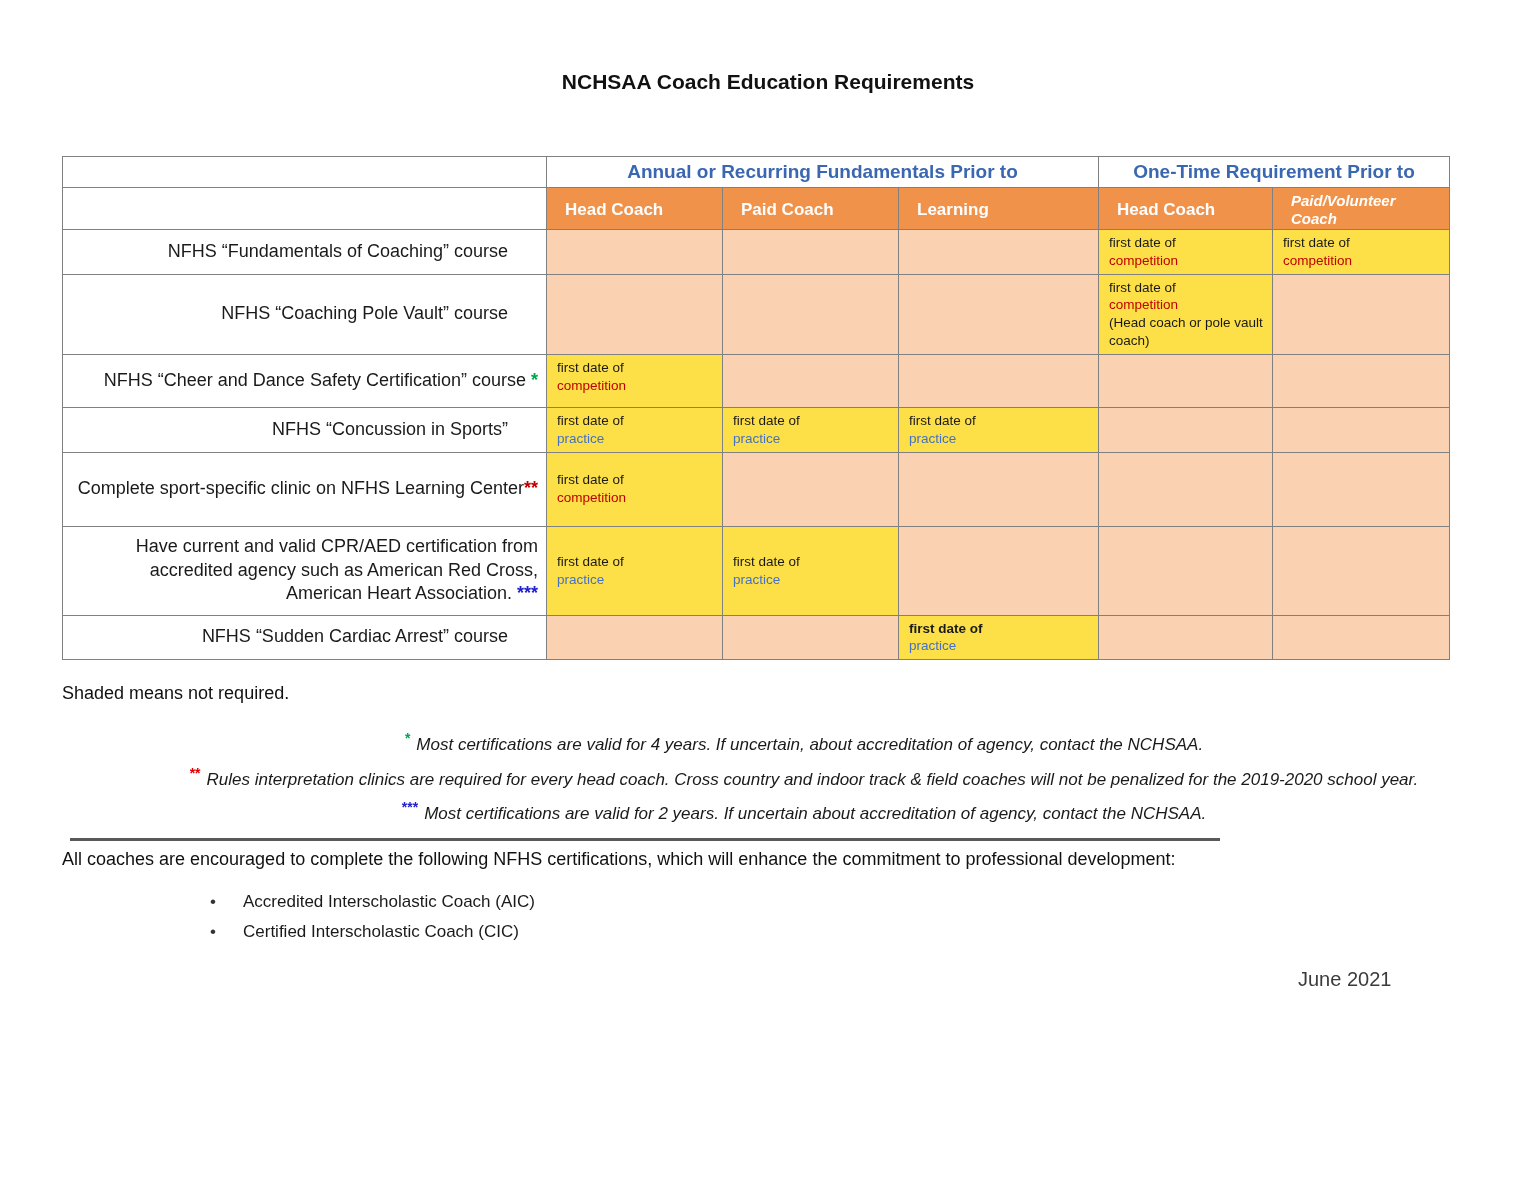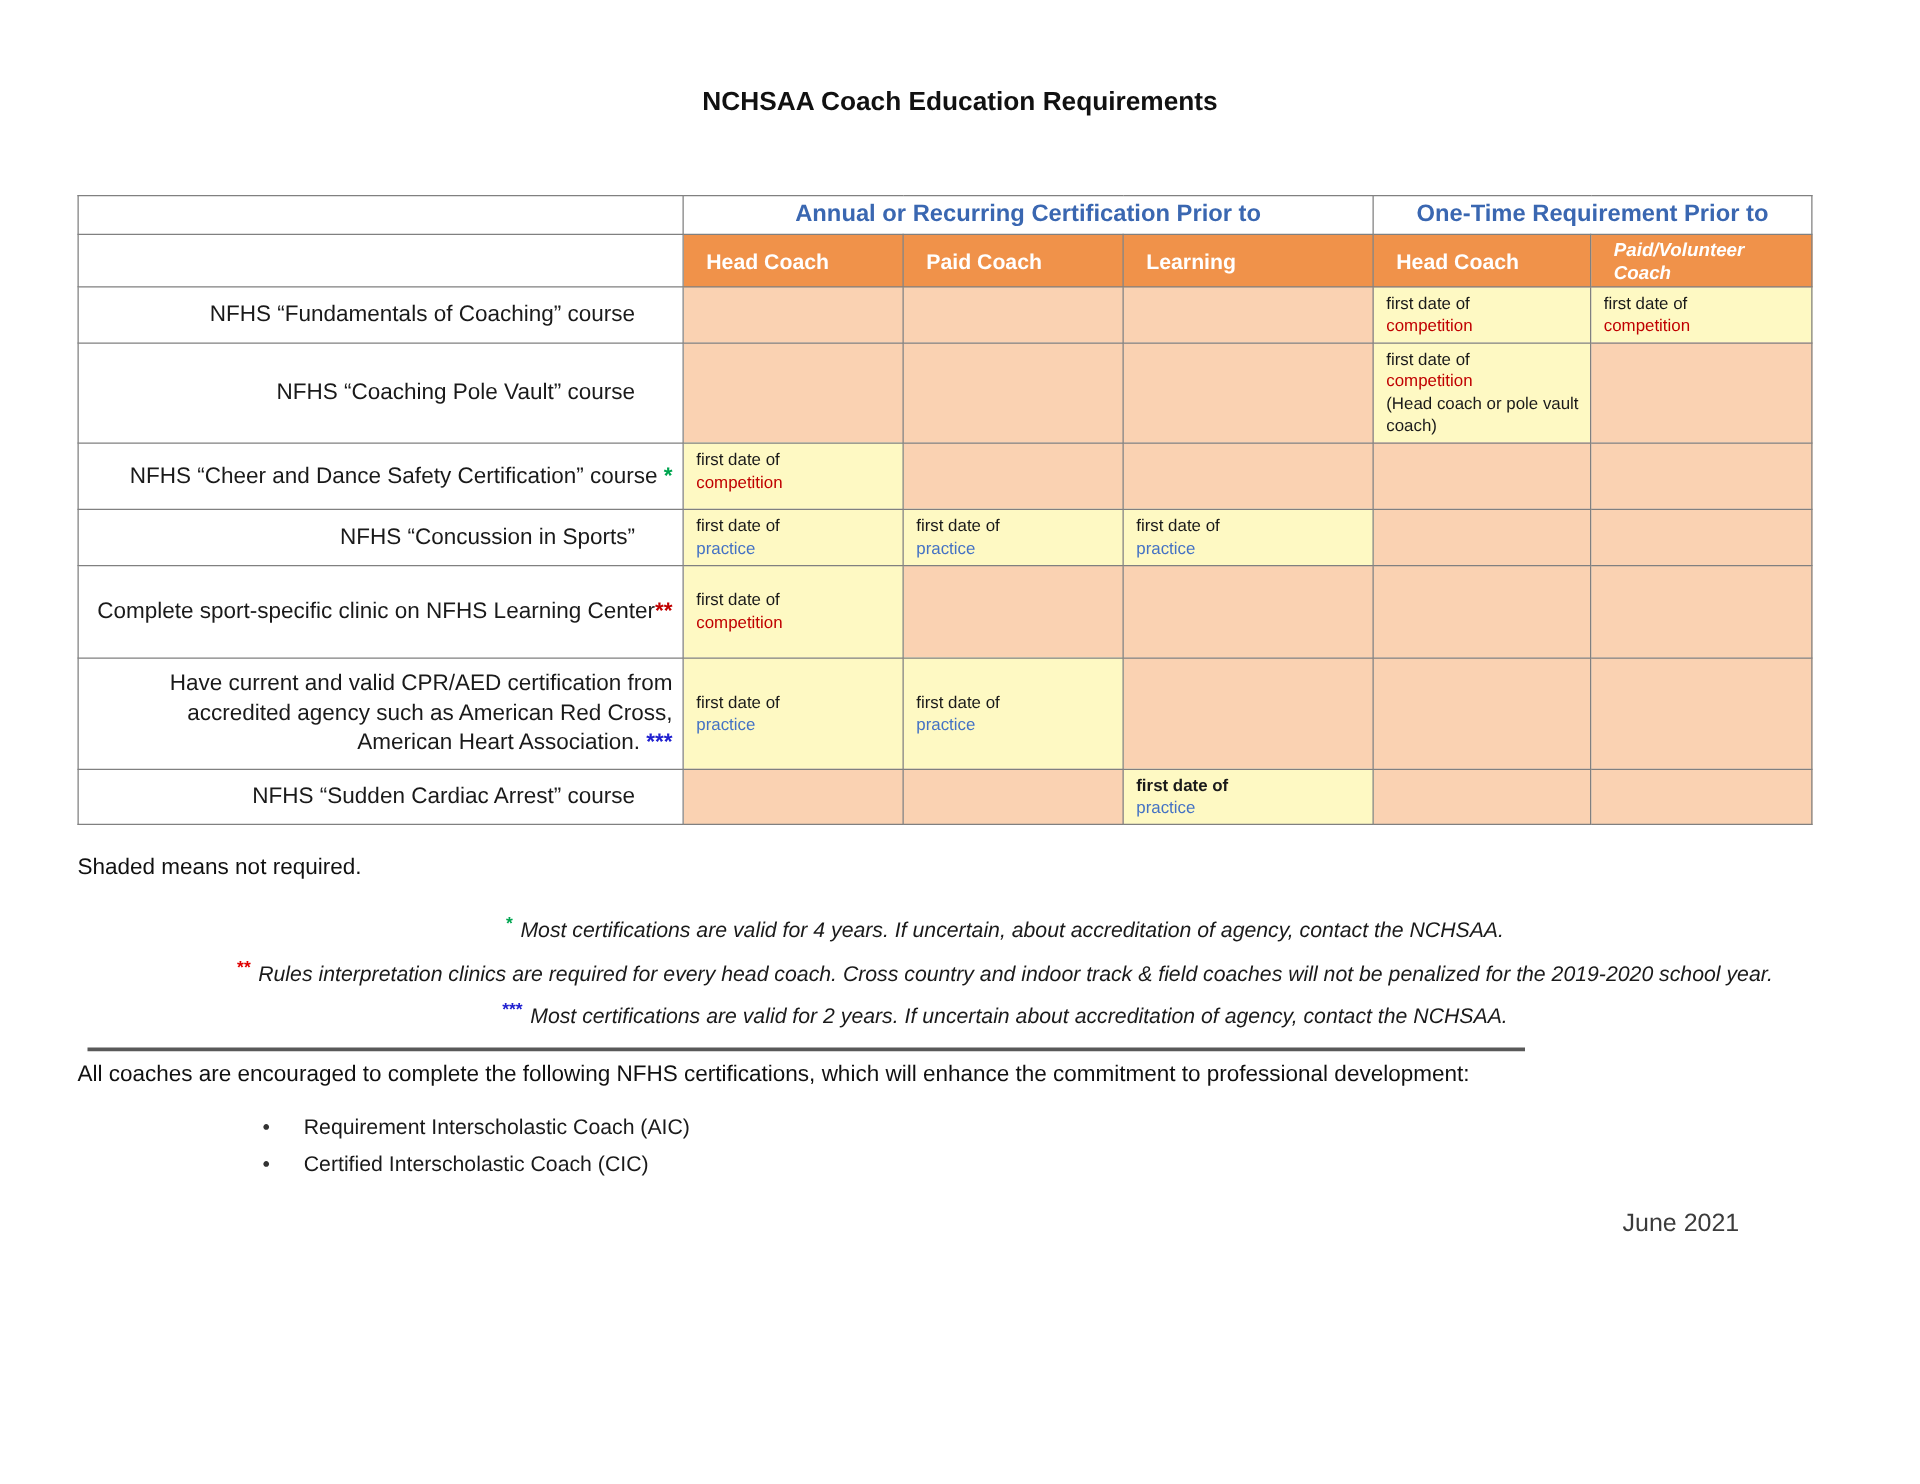--- a/index.html
+++ b/index.html
@@ -26,21 +26,21 @@
     text-align:left; vertical-align:middle; padding:3px 8px 0 18px;
   }
   .col-header.it { font-style:italic; font-size:15px; line-height:1.2; }
   .row-label {
     text-align:right; font-size:18px; line-height:1.32; vertical-align:middle;
     padding:4px 38px 4px 8px; background:#ffffff; color:#1a1a1a;
   }
   .row-label.tight { padding-right:8px; }
   .cell {
     font-size:13.5px; line-height:1.32; vertical-align:top;
-    padding:4px 6px 4px 10px; background:#fef9c3;
+    padding:4px 6px 4px 10px; background:#fde047;
   }
   .cell.vmid { vertical-align:middle; }
   .cell.shaded { background:#fad2b2; }
   .val-red { color:#c00000; }
   .val-blue { color:#4472c4; }
   .bold { font-weight:bold; }
   .suffix { white-space:pre; font-weight:bold; }
   .sfx-green { color:#00a550; }
   .sfx-red { color:#c00000; }
   .sfx-blue { color:#2020d0; }
@@ -73,21 +73,21 @@
       <col style="width:484px">
         <col style="width:176px">
         <col style="width:176px">
       <col style="width:200px">
         <col style="width:174px">
         <col style="width:177px">
     </colgroup>
     <thead>
       <tr style="height:31px">
         <th class="corner"></th>
-        <th class="group-header" colspan="3">Annual or Recurring Certification Prior to</th>
+        <th class="group-header" colspan="3">Annual or Recurring Fundamentals Prior to</th>
         <th class="group-header" colspan="2">One-Time Requirement Prior to</th>
       </tr>
       <tr style="height:42px">
         <td class="corner"></td>
         <th class="col-header">Head Coach</th>
         <th class="col-header">Paid Coach</th>
         <th class="col-header">Learning</th>
         <th class="col-header">Head Coach</th>
         <th class="col-header it">Paid/Volunteer Coach</th>
       </tr>
@@ -199,19 +199,19 @@
     <div class="footnote">
       <span class="fn-marker fn-blue">***</span><span>Most certifications are valid for 2 years. If uncertain about accreditation of agency, contact the NCHSAA.</span>
     </div>
   </div>
 
   <div class="rule"></div>
 
   <div class="closing">All coaches are encouraged to complete the following NFHS certifications, which will enhance the commitment to professional development:</div>
 
   <ul class="certs">
-    <li><span>Requirement Interscholastic Coach (AIC)</span></li>
+    <li><span>Accredited Interscholastic Coach (AIC)</span></li>
     <li><span>Certified Interscholastic Coach (CIC)</span></li>
   </ul>
 
   <div class="date">June 2021</div>
 
 </div>
 
 </body></html>

